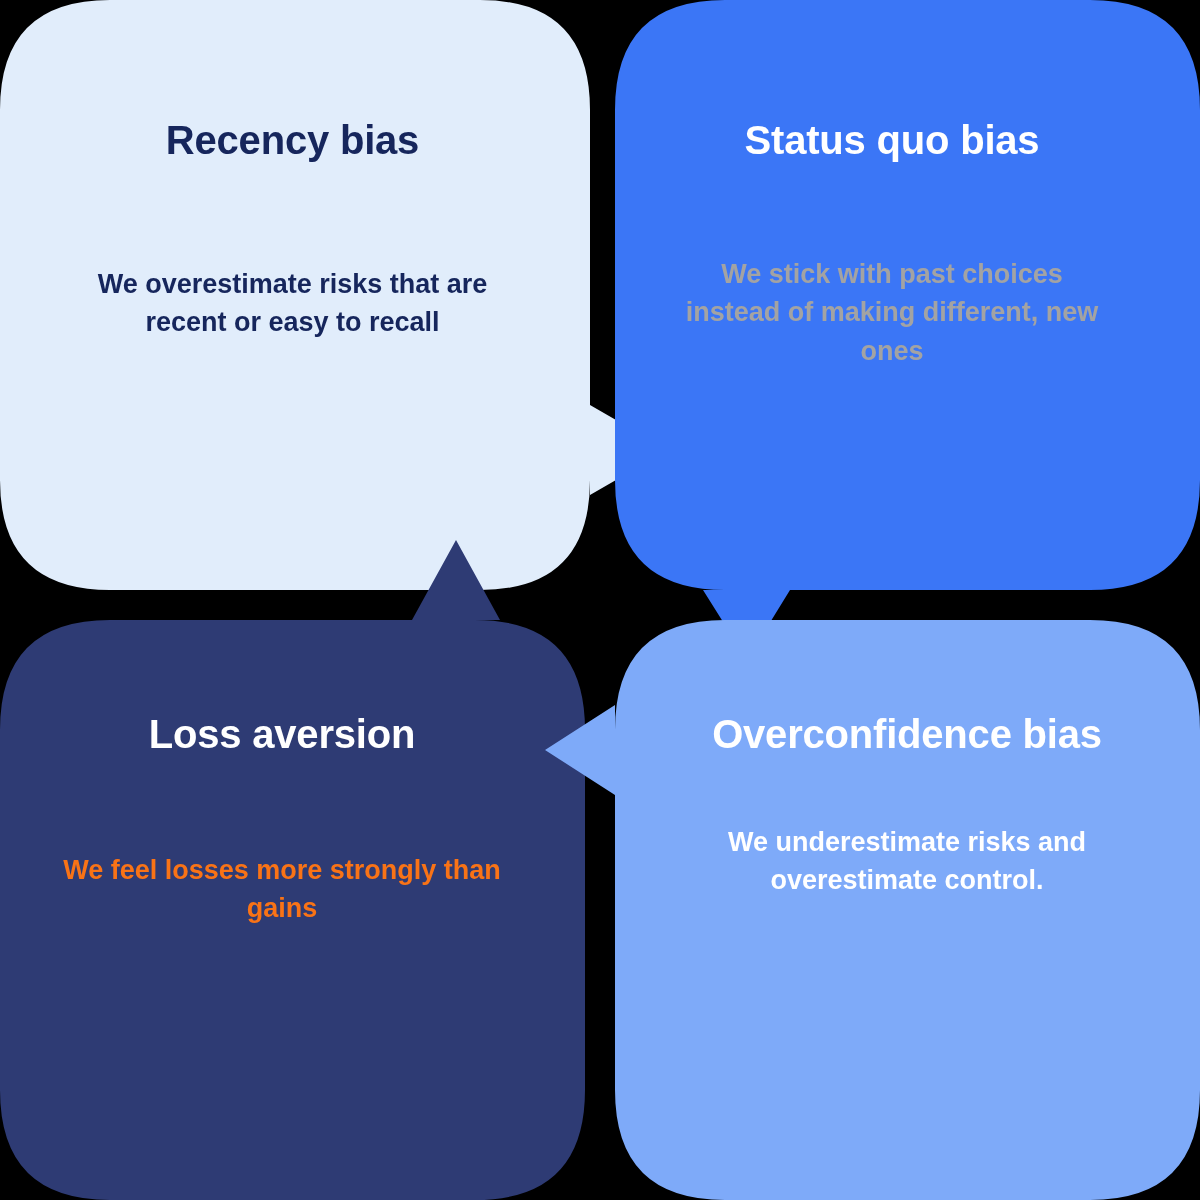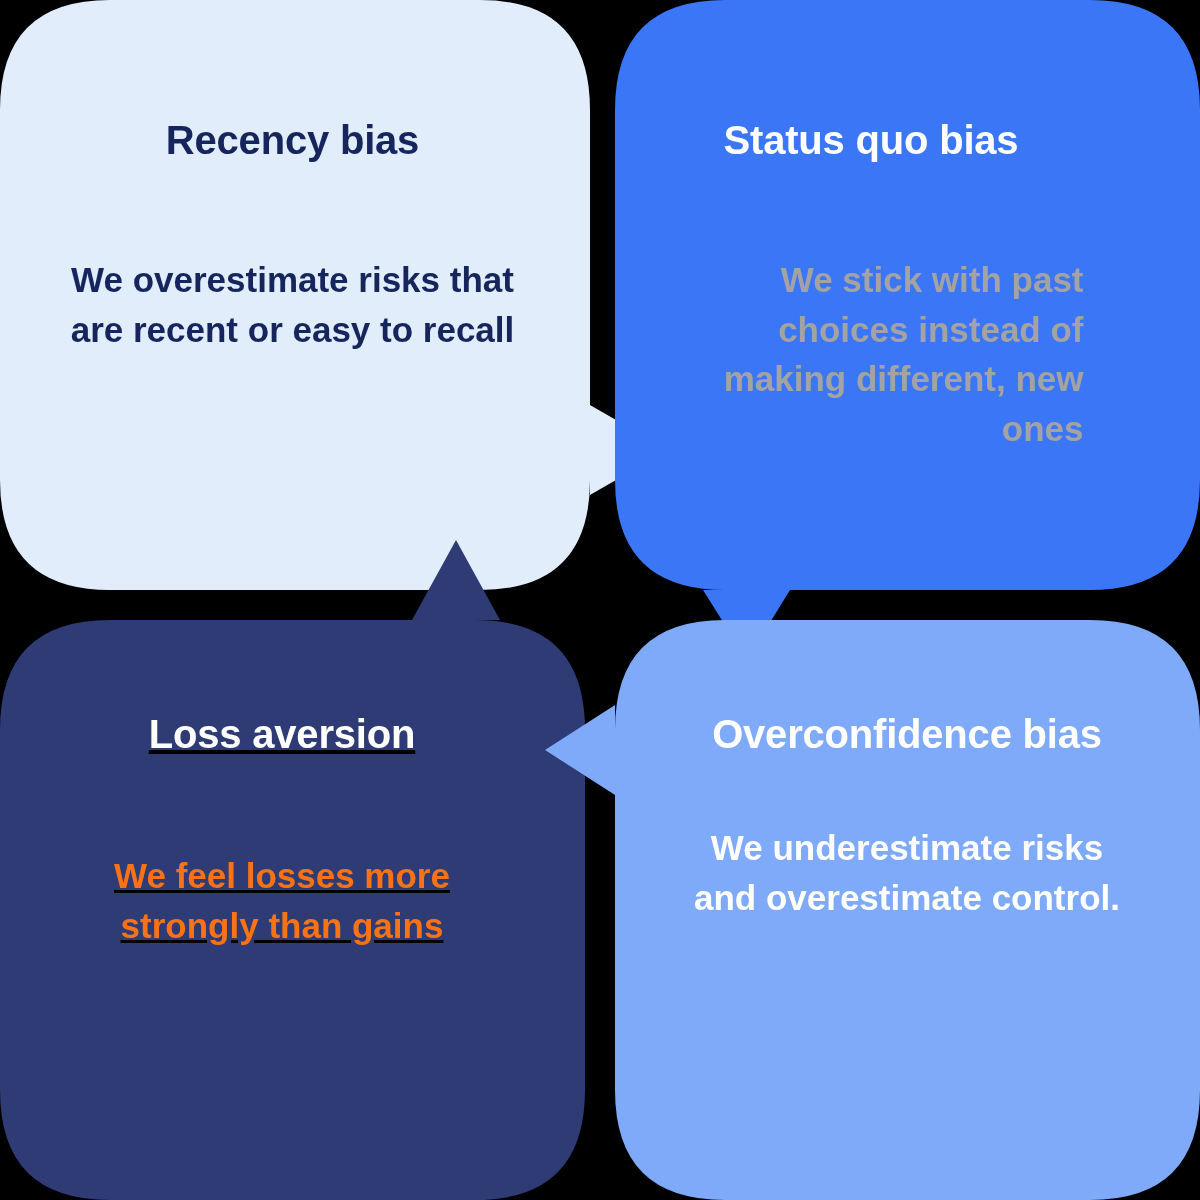--- a/index.html
+++ b/index.html
@@ -39,42 +39,42 @@
     font-weight: bold;
     font-size: 40px;
     line-height: 1.1;
     letter-spacing: -0.2px;
     margin: 0;
     white-space: nowrap;
   }
 
   .bubble-body {
     font-weight: bold;
-    font-size: 35px;
+    font-size: 27px;
     line-height: 1.42;
     margin: 0;
   }
 
   
   #q1-text {
-    left: 10px;  top: 118px;  width: 565px;
+    left: 10px;  top: 118px;  width: 565px; gap: 10px;
   }
   #q1-text .bubble-title { color: #16265c; }
   #q1-text .bubble-body  { color: #16265c; margin-top: 93px; width: 470px; }
 
   
   #q2-text {
-    left: 591px; top: 118px;  width: 560px; text-align: right;
+    left: 612px; top: 118px;  width: 560px;
   }
   #q2-text .bubble-title { color: #ffffff; }
   #q2-text .bubble-body  { color: #a3a3a3; margin-top: 93px; width: 425px; }
 
   
   #q3-text {
-    left: 8px;  top: 712px;  width: 548px; text-decoration: underline;
+    left: 8px;  top: 712px;  width: 548px;
   }
   #q3-text .bubble-title { color: #ffffff; }
   #q3-text .bubble-body  { color: #f97316; margin-top: 95px; width: 450px; }
 
   
   #q4-text {
     left: 622px; top: 712px;  width: 570px;
   }
   #q4-text .bubble-title { color: #ffffff; }
   #q4-text .bubble-body  { color: #ffffff; margin-top: 67px; width: 440px; }

